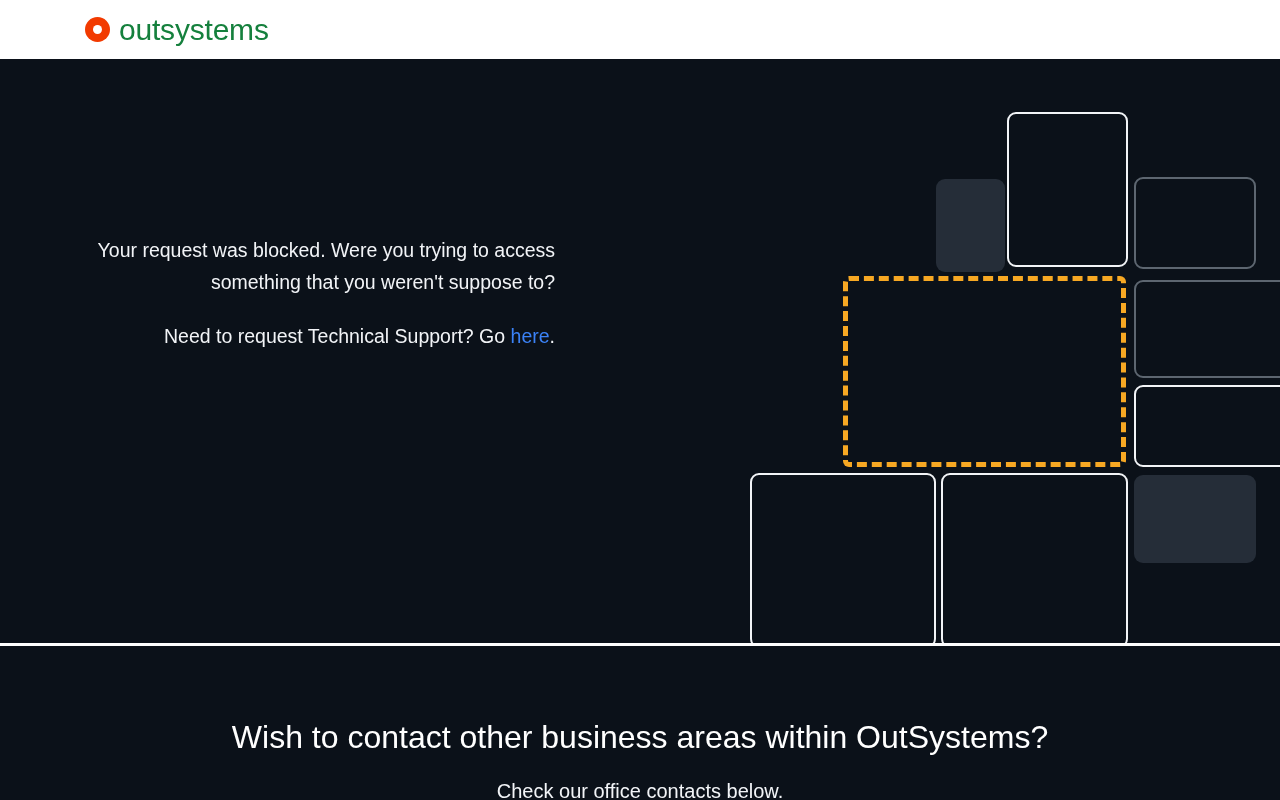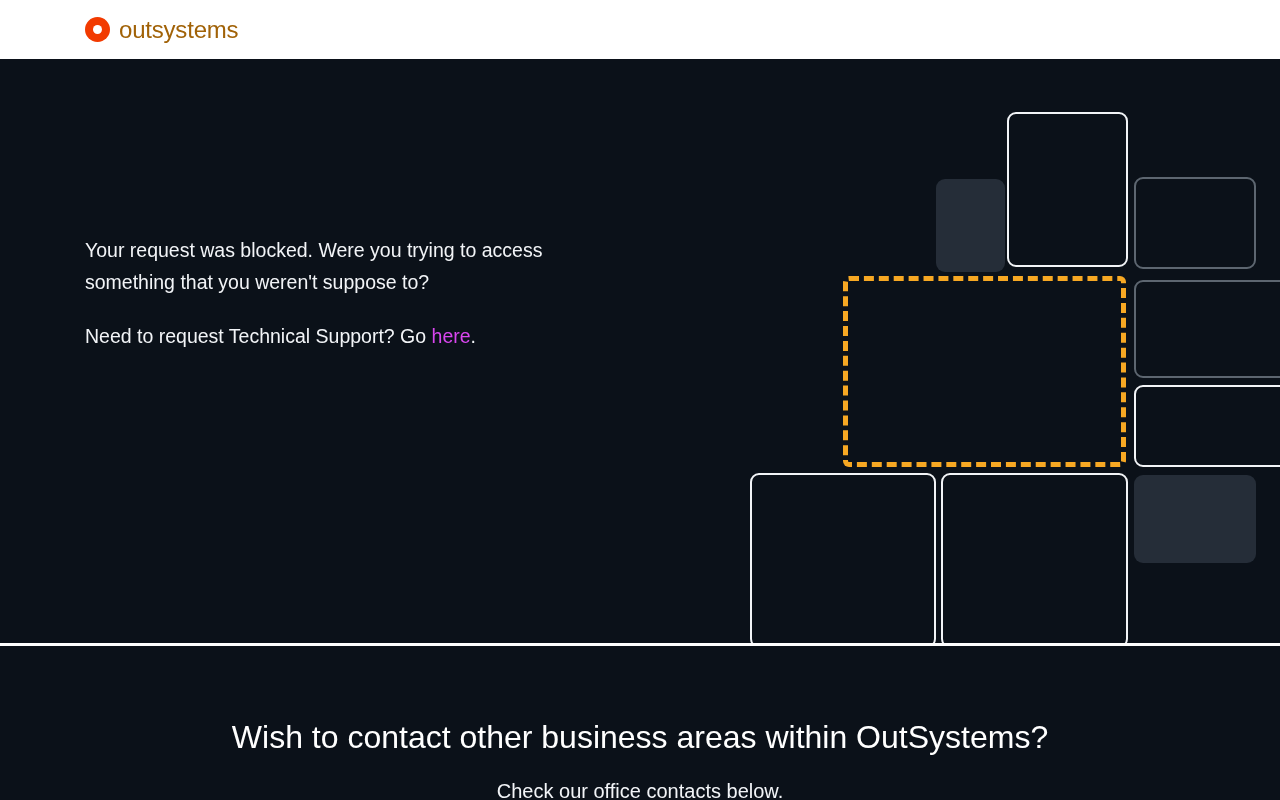--- a/index.html
+++ b/index.html
@@ -50,23 +50,23 @@
   .brand-mark::after {
     content: "";
     display: block;
     width: 9px;
     height: 9px;
     border-radius: 50%;
     background: #ffffff;
   }
 
   .brand-name {
-    font-size: 24px;
+    font-size: 30px;
     line-height: 1;
-    color: #a16207;
+    color: #15803d;
     letter-spacing: -0.2px;
     font-weight: 400;
   }
 
   
   .hero {
     position: absolute;
     top: 59px; left: 0;
     width: 1280px;
     height: 586px;
@@ -104,25 +104,26 @@
     color: #ffffff;
     letter-spacing: -1px;
     margin-bottom: 44px;
   }
 
   .hero-text {
     font-size: 19.5px;
     line-height: 31.5px;
     color: #f2f4f7;
     font-weight: 400;
+    text-align: right;
   }
   .hero-text + .hero-text { margin-top: 23px; }
 
   .hero-link {
-    color: #d946ef;
+    color: #3b82f6;
     text-decoration: none;
   }
 
   
   .divider {
     position: absolute;
     left: 0;
     top: 643px;
     width: 1280px;
     height: 3px;

